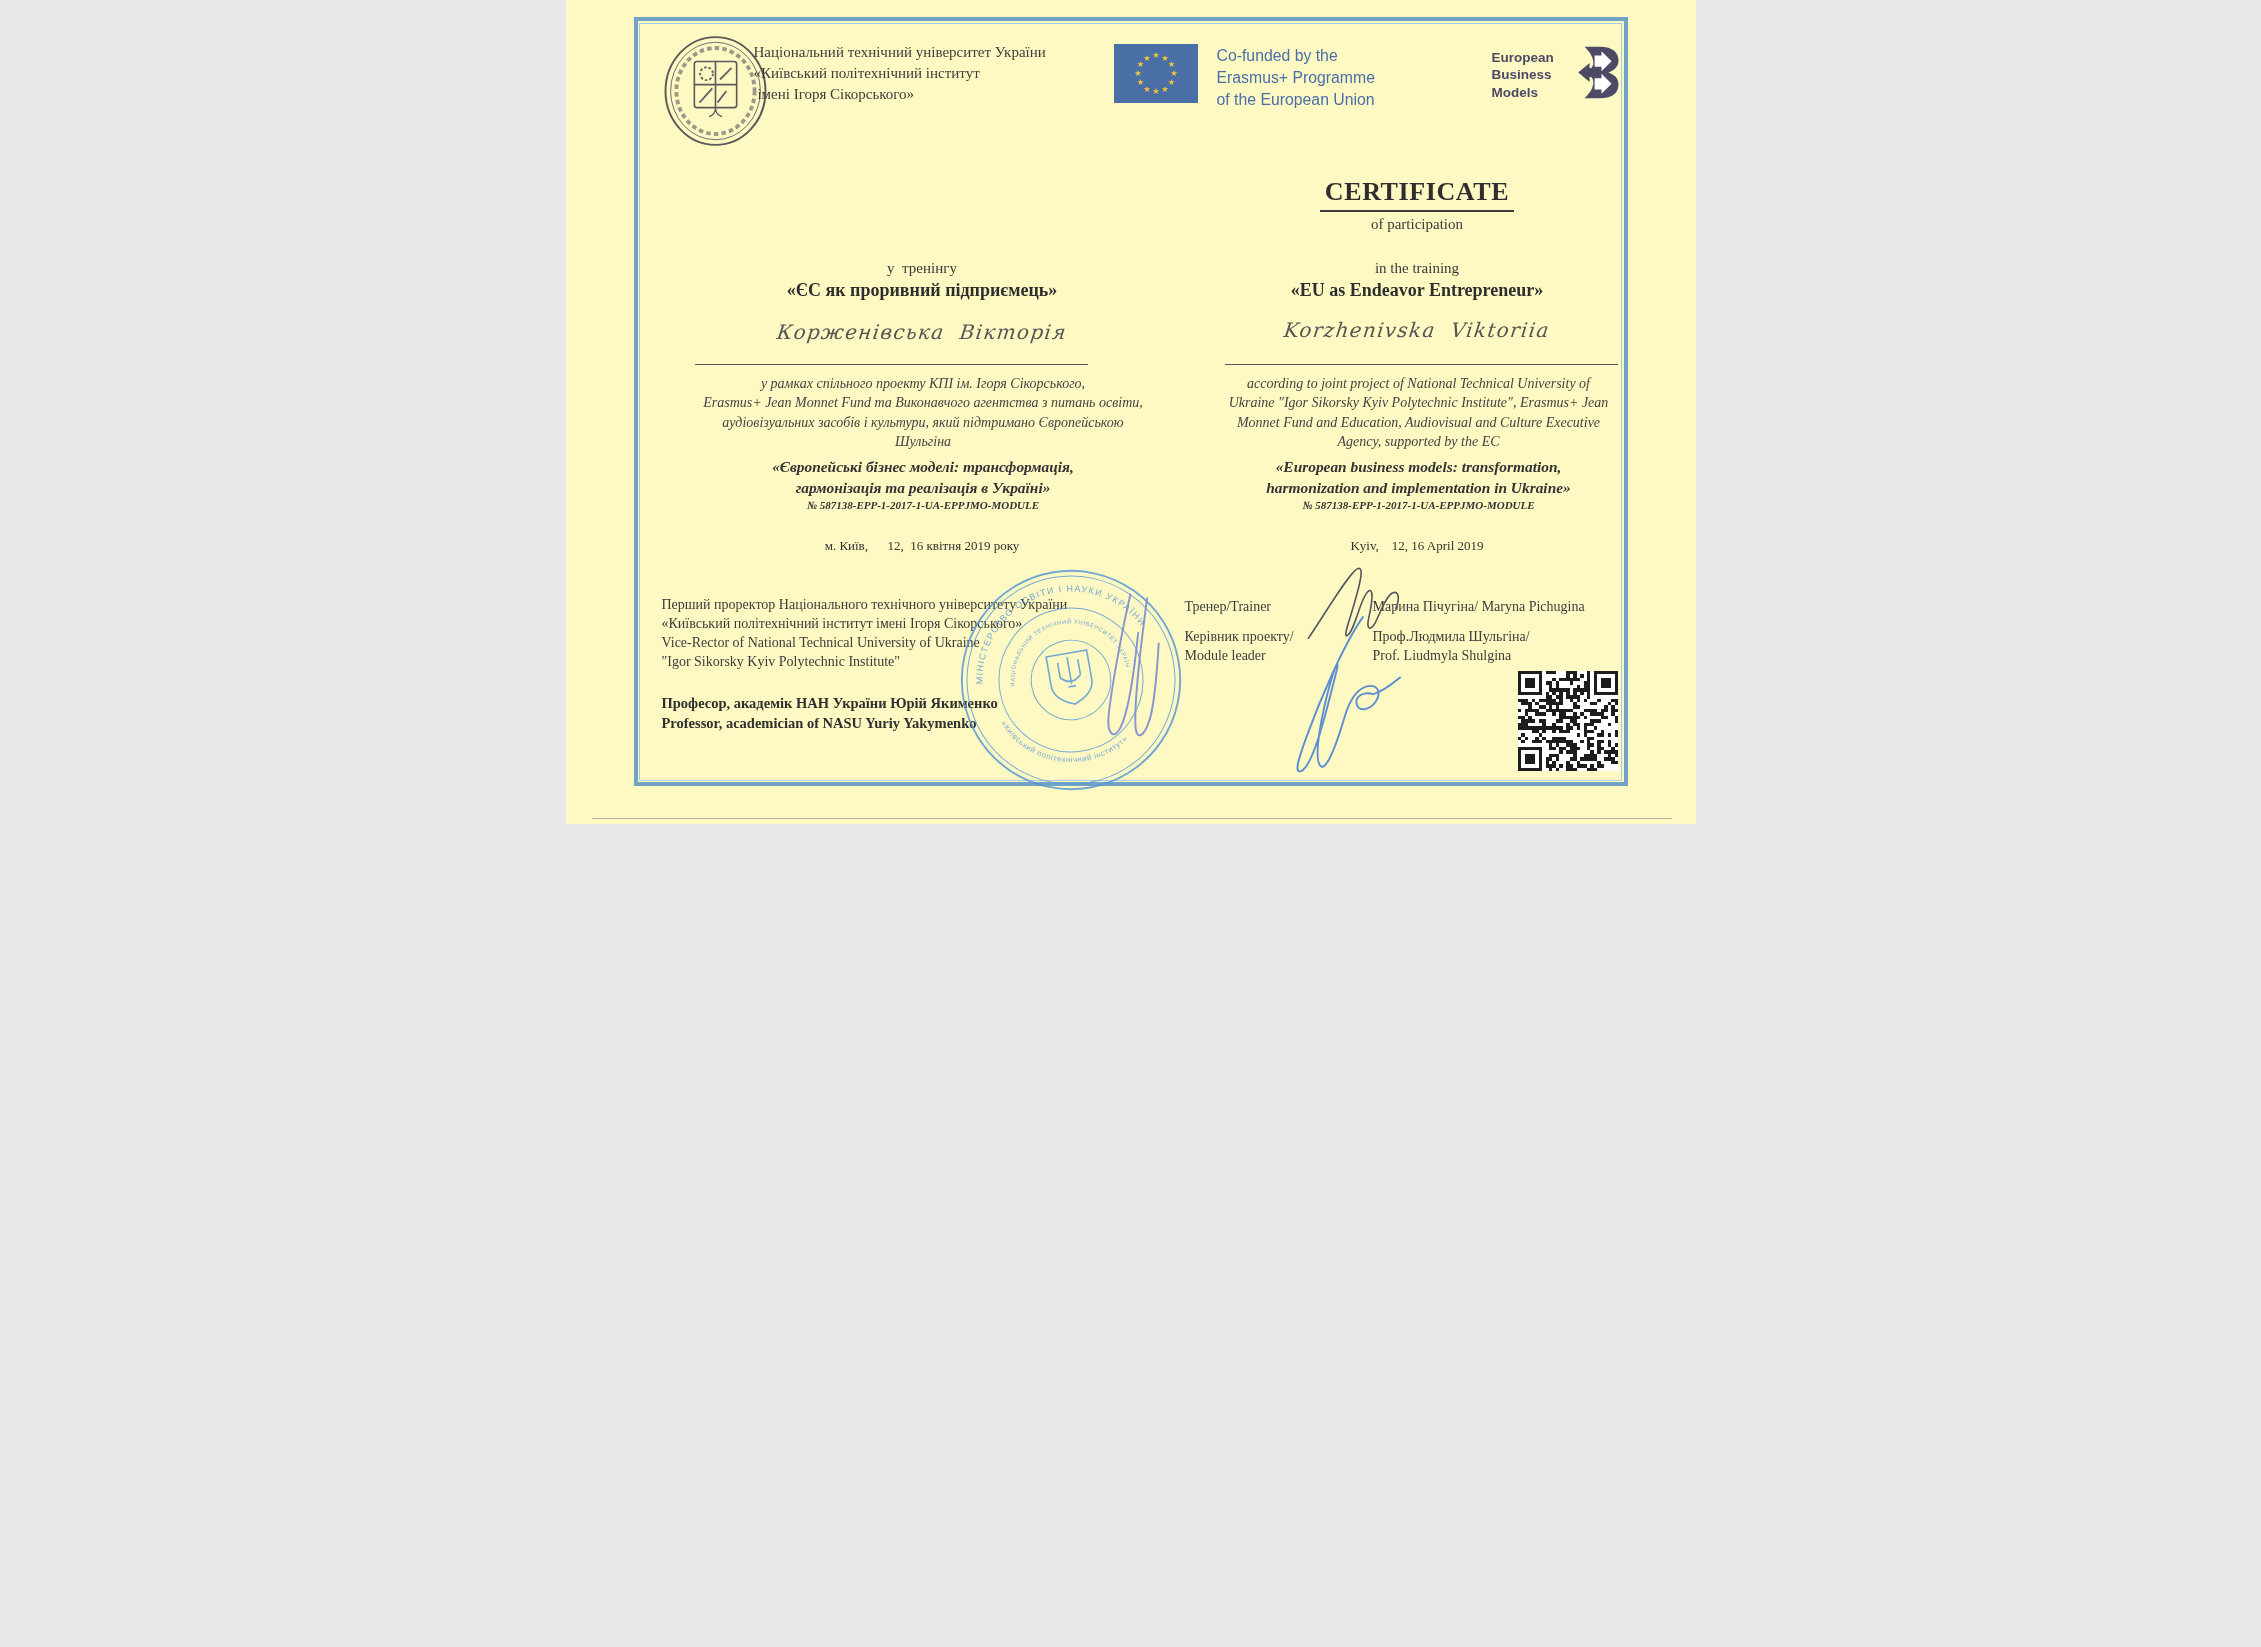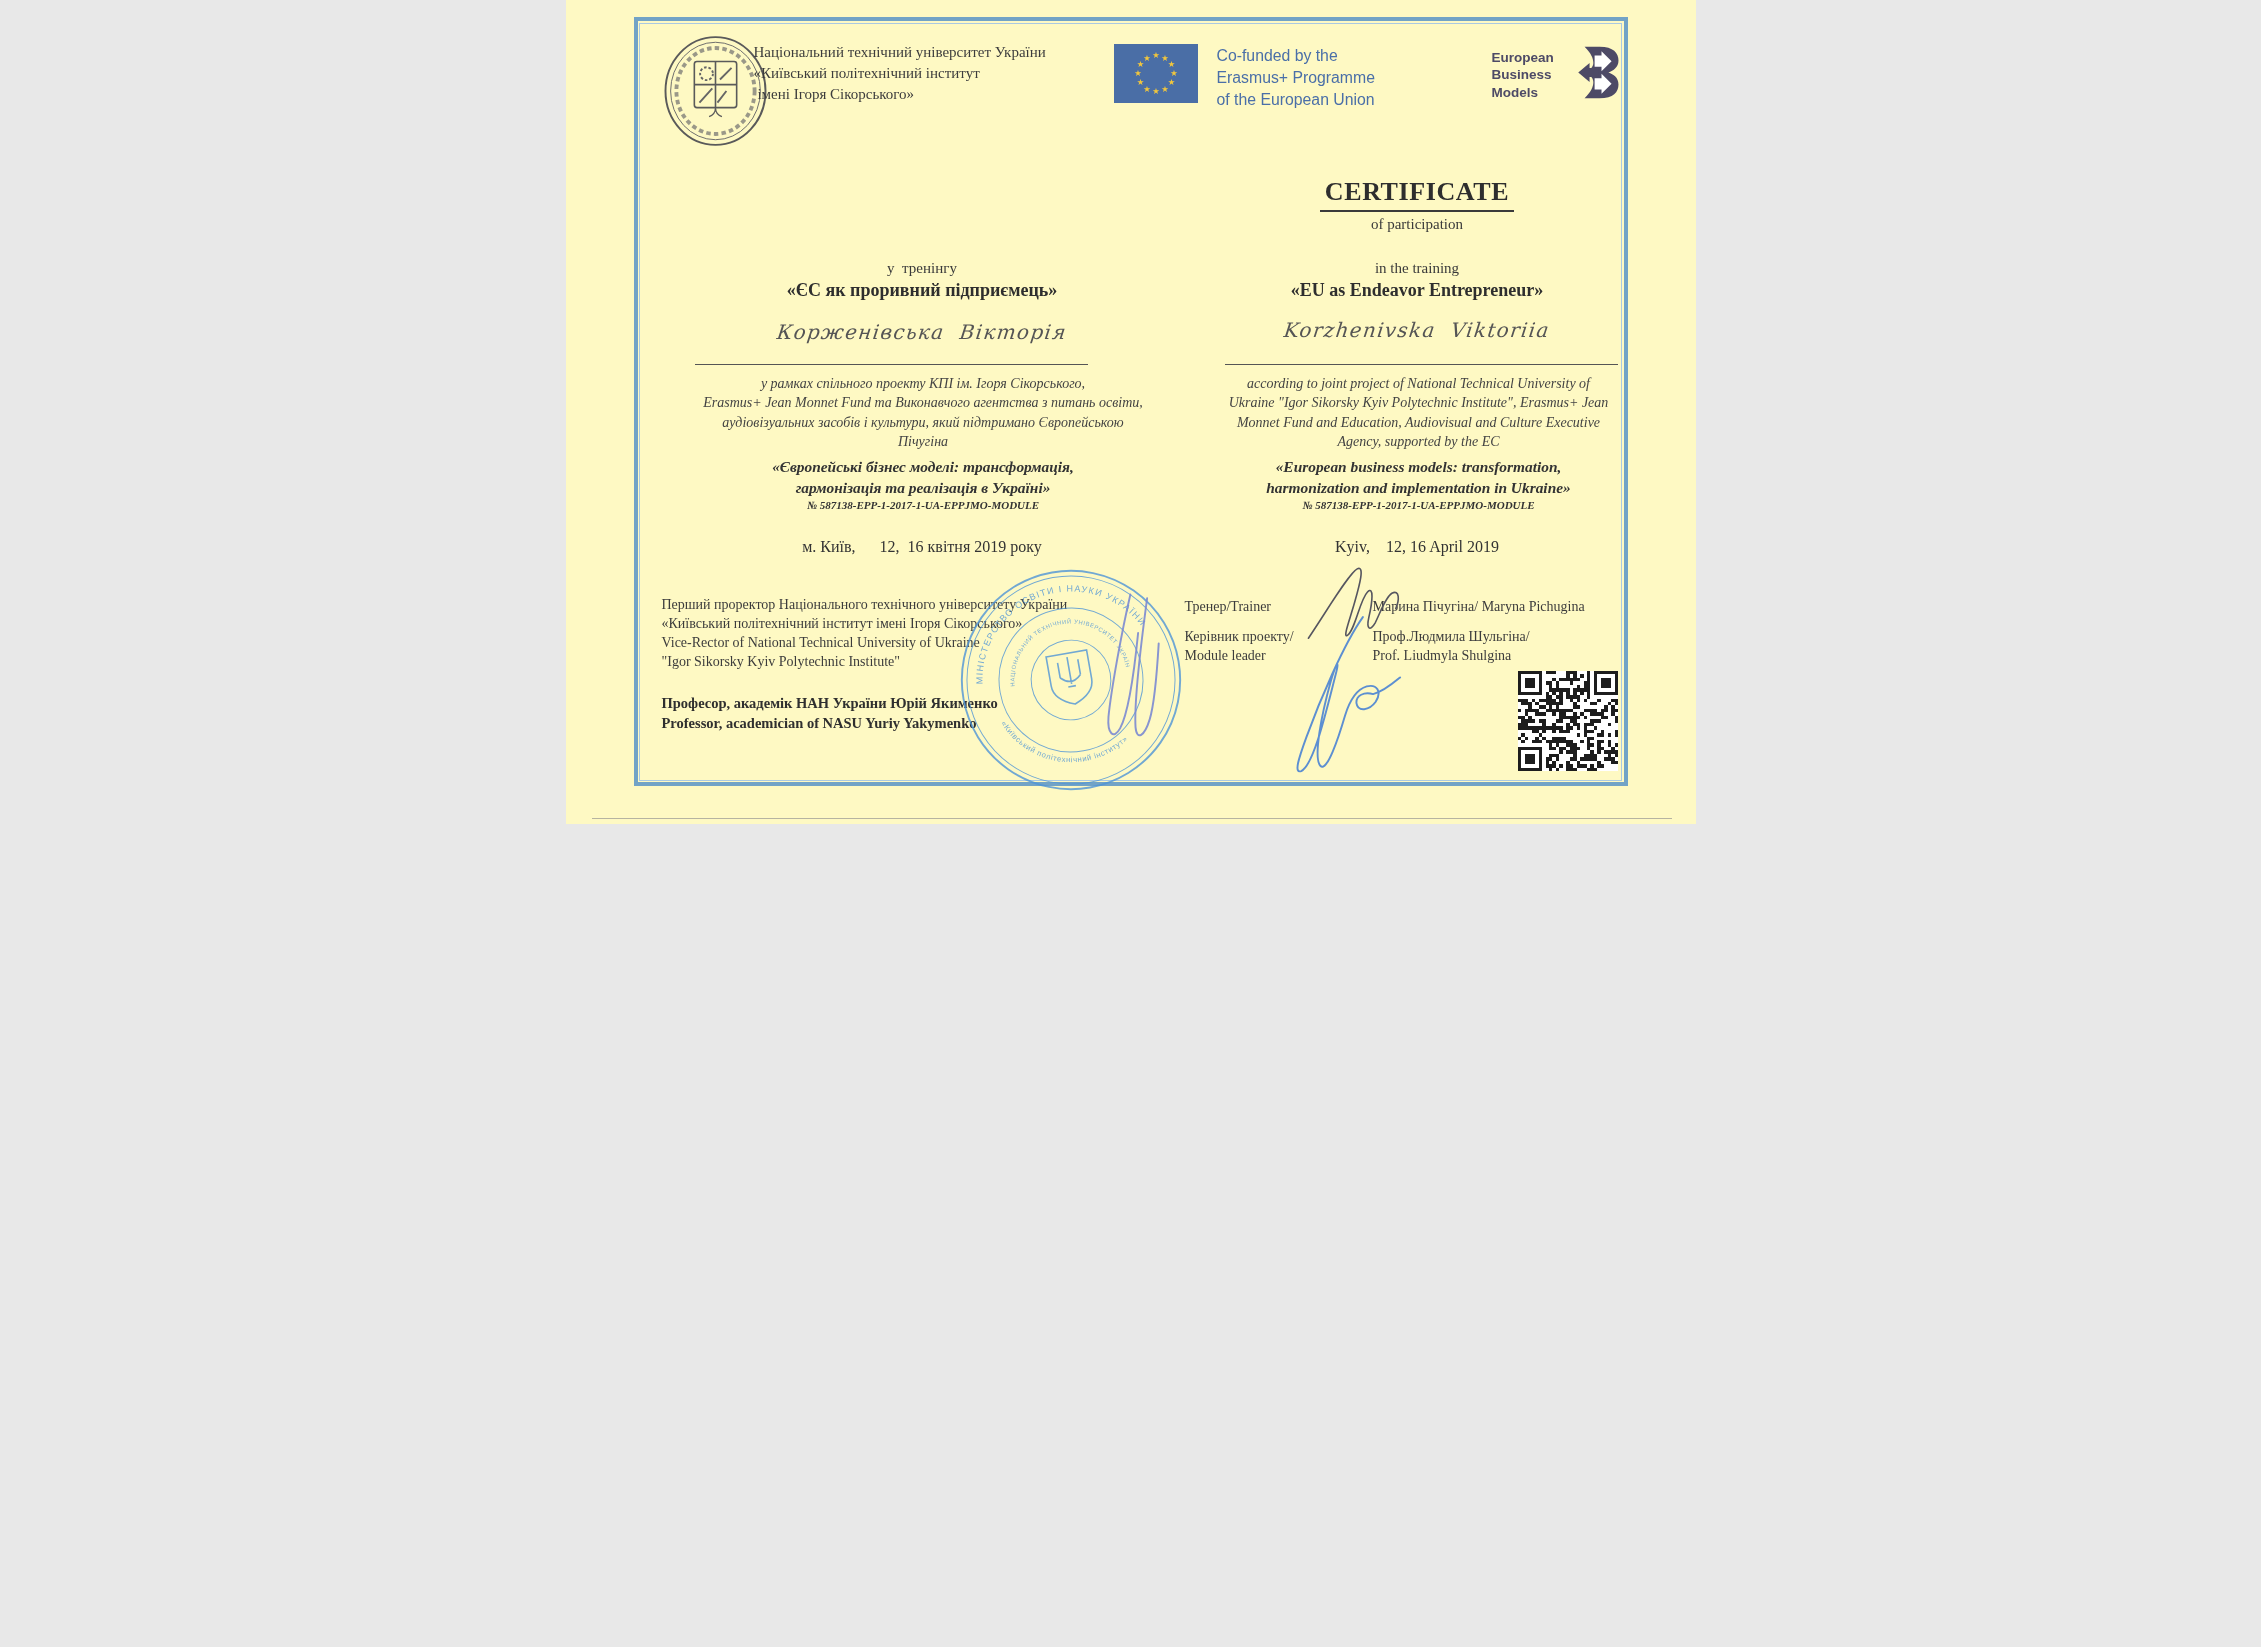--- a/index.html
+++ b/index.html
@@ -18,21 +18,21 @@
   .big-title .ul{display:inline-block;border-bottom:2.6px solid #3a3a3a;padding:0 5.1px 3.2px 5.1px;}
   .subtitle{font-size:15px;color:#3a3a3a;margin-top:3.9px;}
   .intro{font-size:15px;white-space:pre;}
   .train-title{font-size:18px;font-weight:bold;color:#2e2e2e;margin-top:2.6px;}
   .handwritten{font-family:"DejaVu Serif",serif;font-style:italic;font-size:20px;color:#555;
                letter-spacing:1.3px;display:inline-block;transform:skewX(-7deg);white-space:pre;}
   .name-line{position:absolute;height:1.3px;background:#555;}
   .body-line{font-size:14px;line-height:19.4px;font-style:italic;color:#434343;}
   .proj-title{font-size:15.4px;line-height:21px;font-weight:bold;font-style:italic;color:#333;}
   .proj-num{font-size:11px;font-weight:bold;font-style:italic;color:#333;margin-top:1.3px;}
-  .date-line{font-size:16px;white-space:pre;color:#333;}
+  .date-line{font-size:13px;white-space:pre;color:#333;}
   .sig-block{font-size:14px;line-height:19px;color:#3c3c3c;}
   .sig-name{font-size:14.5px;line-height:20px;font-weight:bold;color:#2f2f2f;}
   .label-line{font-size:14px;line-height:19px;color:#3c3c3c;}
   .scan-line{position:absolute;left:26px;top:818px;width:1080px;height:1.3px;background:#8f8f8f;opacity:.65;}
   svg{display:block;}
 </style>
 </head>
 <body>
 
 <div class="page">
@@ -99,21 +99,21 @@
   </div>
   <div class="abs center" style="left:77px;top:320px;width:559px;">
     <span class="handwritten">Корженівська  Вікторія</span>
   </div>
   <div class="name-line" style="left:129px;top:364px;width:393px;"></div>
 
   <div class="abs center" style="left:113px;top:374px;width:489px;">
     <div class="body-line">у рамках спільного проекту КПІ ім. Ігоря Сікорського,</div>
     <div class="body-line">Erasmus+ Jean Monnet Fund та Виконавчого агентства з питань освіти,</div>
     <div class="body-line">аудіовізуальних засобів і культури, який підтримано Європейською</div>
-    <div class="body-line">Пічугіна</div>
+    <div class="body-line">Шульгіна</div>
     <div class="proj-title" style="margin-top:3.9px;">«Європейські бізнес моделі: трансформація,</div>
     <div class="proj-title">гармонізація та реалізація в Україні»</div>
     <div class="proj-num">№ 587138-EPP-1-2017-1-UA-EPPJMO-MODULE</div>
   </div>
 
   <div class="abs center date-line" style="left:77px;top:538px;width:559px;">м. Київ,      12,  16 квітня 2019 року</div>
 
   <div class="abs sig-block" style="left:96px;top:595px;width:579px;">
     <div>Перший проректор Національного технічного університету України</div>
     <div>«Київський політехнічний інститут імені Ігоря Сікорського»</div>

